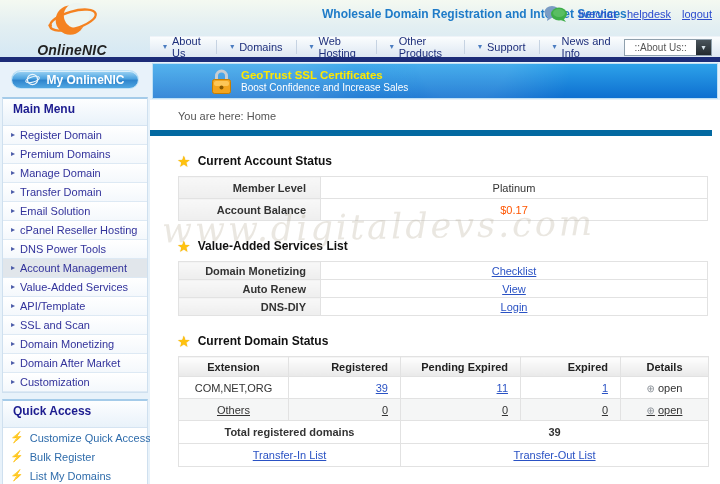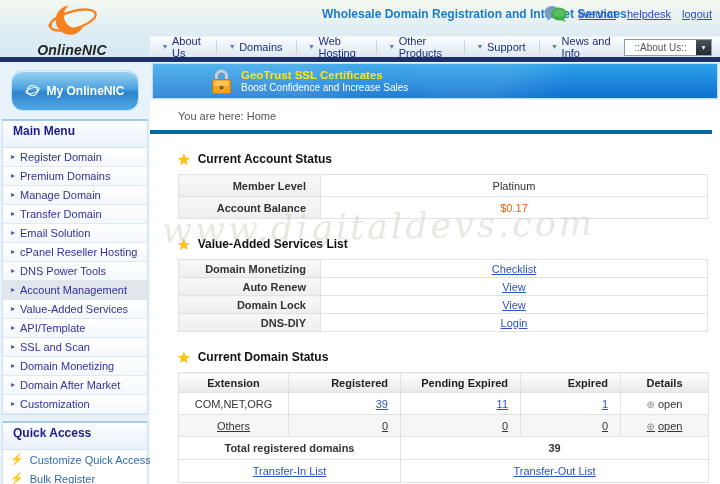--- a/index.html
+++ b/index.html
@@ -48,21 +48,21 @@
       linear-gradient(180deg,#2da2ea,#0e6fd0);
     display:flex; align-items:center;
   }
   .banner-half { flex:1; display:flex; align-items:center; gap:9px; padding-left:58px; height:100%; cursor:pointer; }
   .b-title { color:#ffe800; font-weight:bold; font-size:11.5px; line-height:1.25; }
   .b-sub { color:#fff; font-size:10px; line-height:1.25; }
 
   
   .sidebar { position:absolute; left:2px; top:63px; width:146px; height:421px; }
   .my-btn {
-    margin:7px 9px 8px; height:41px; border-radius:12px;
+    margin:7px 9px 8px; height:19px; border-radius:12px;
     background:linear-gradient(180deg,#9ed4f4 0%,#4da3e0 45%,#2f85cd 55%,#51a7e2 100%);
     border:1px solid #bfe2f7;
     box-shadow:inset 0 1px 0 rgba(255,255,255,.65);
     color:#fff; font-weight:bold; font-size:12px;
     display:flex; align-items:center; justify-content:center; gap:6px; cursor:pointer;
   }
   .menu-box { background:#fff; border:1px solid #cfe0ef; border-top:2px solid #a4cbe9; }
   .menu-title {
     height:27px; line-height:21px; padding-left:10px;
     font-weight:bold; font-size:12px; color:#1c1c8f;
@@ -80,21 +80,21 @@
   .qa-box { margin-top:6px; }
   .qa-item {
     height:19px; padding-left:7px; font-size:11px; color:#2f6cab;
     display:flex; align-items:center; gap:6px; cursor:pointer;
     background:#fff; white-space:nowrap;
   }
   .flash { font-size:11px; color:#5b8fc9; line-height:1; }
 
   
   .content { position:absolute; left:150px; top:100px; width:570px; height:384px; background:#fff; overflow:hidden; }
-  .breadcrumb { padding:10px 18px 8px 28px; font-size:11px; color:#555; border-bottom:4px solid #0369a1; margin:0 8px 0 0; }
+  .breadcrumb { padding:10px 18px 8px 28px; font-size:11px; color:#555; border-bottom:6px solid #0369a1; margin:0 8px 0 0; }
   .watermark {
     position:absolute; left:12px; top:106px; width:520px;
     font-family:"DejaVu Serif", serif; font-style:italic;
     font-size:35px; letter-spacing:3px; color:rgba(185,175,155,.30);
     transform:rotate(-1deg); pointer-events:none; white-space:nowrap;
   }
   .section-head { margin:18px 0 8px 28px; display:flex; align-items:center; gap:8px; font-weight:bold; font-size:12px; color:#111; }
   .star { color:#ffc20e; font-size:13px; line-height:1; text-shadow:0 0 1px #dd9c00; }
 
   table { width:530px; margin-left:28px; border-collapse:collapse; font-size:11px; table-layout:fixed; }
@@ -310,24 +310,20 @@
     <span>Value-Added Services List</span>
   </div>
   <table class="tbl vas">
     <tbody>
         <tr>
       <td class="lbl">Domain Monetizing</td>
       <td class="val"><a class="tlink">Checklist</a></td>
     </tr>
     <tr>
       <td class="lbl">Auto Renew</td>
-      <td class="val"><a class="tlink">View</a></td>
-    </tr>
-    <tr>
-      <td class="lbl">Domain Lock</td>
       <td class="val"><a class="tlink">View</a></td>
     </tr>
     <tr>
       <td class="lbl">DNS-DIY</td>
       <td class="val"><a class="tlink">Login</a></td>
     </tr>
   </tbody>
     </table>
 
   <div class="section-head">

